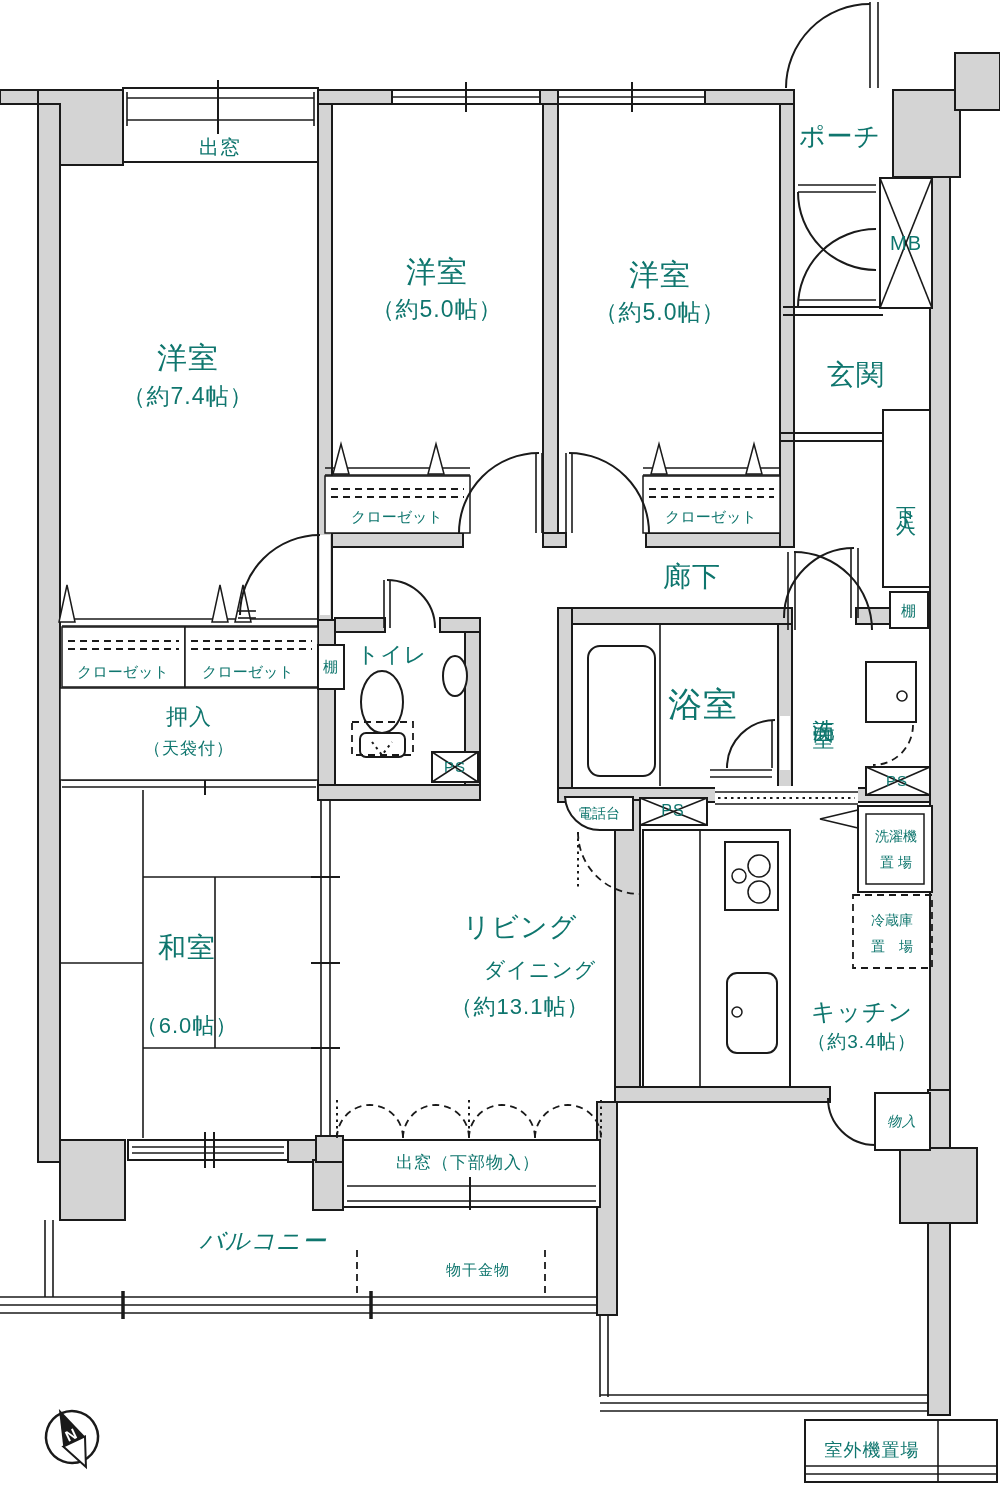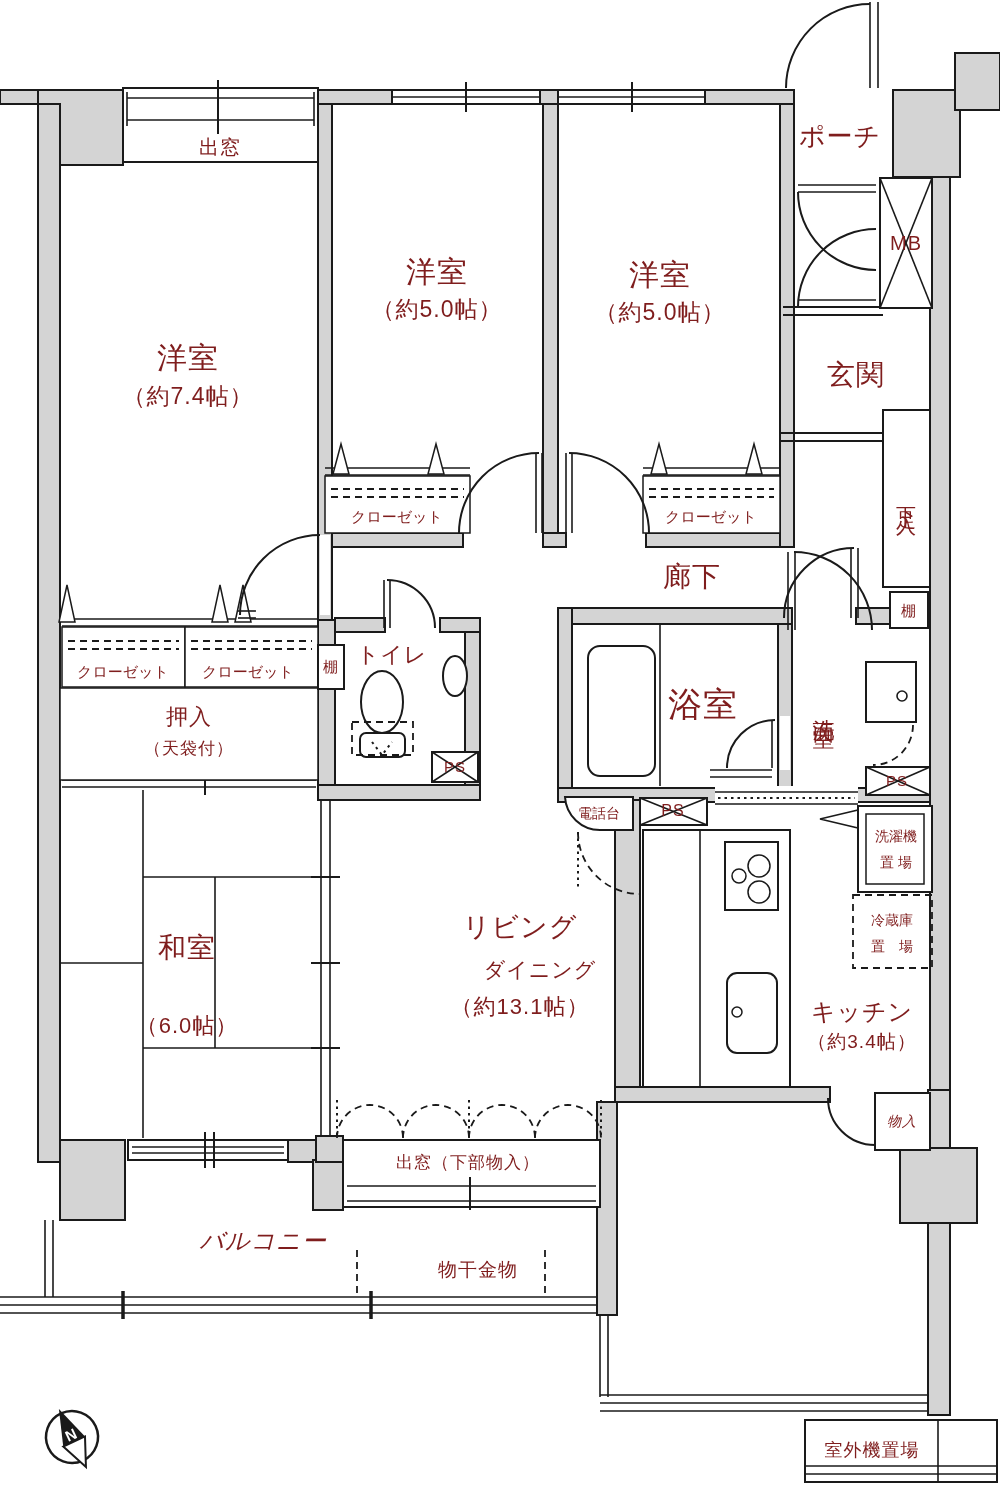--- a/index.html
+++ b/index.html
@@ -9,21 +9,21 @@
   #plan svg{position:absolute;left:0;top:0;}
   .wall{fill:var(--wall-fill);stroke:var(--line);stroke-width:2;}
   .open{fill:#fff;stroke:none;}
   .wfill{fill:#fff;stroke:var(--line);stroke-width:2;}
   .ln{stroke:var(--line);stroke-width:1.6;fill:none;}
   .ln2{stroke:var(--line);stroke-width:2;fill:none;}
   .thick{stroke:var(--line);stroke-width:3.5;fill:none;}
   .dash{stroke:var(--line);stroke-width:1.8;fill:none;stroke-dasharray:7 5;}
   .dot{stroke:var(--line);stroke-width:2;fill:none;stroke-dasharray:2.5 4;}
   .fx15{fill:#fff;stroke:var(--line);stroke-width:1.5;}
-  .lbl{position:absolute;transform:translate(-50%,-50%);color:#7f1d1d;white-space:nowrap;
+  .lbl{position:absolute;transform:translate(-50%,-50%);color:#0f766e;white-space:nowrap;
        line-height:1.05;letter-spacing:1px;text-align:center;}
   .vert{writing-mode:vertical-rl;letter-spacing:4px;}
   .compass-n{fill:#fff;font-family:"Liberation Sans",sans-serif;font-weight:bold;font-size:15px;
              text-anchor:middle;}
 </style>
 </head>
 <body>
 
 <div id="plan">
 <svg width="1000" height="1485" viewBox="0 0 1000 1485">
@@ -308,15 +308,15 @@
   <div class="lbl" style="left:897px;top:781px;font-size:15px;">PS</div>
   <div class="lbl" style="left:896px;top:836px;font-size:14px;letter-spacing:0;">洗濯機</div>
   <div class="lbl" style="left:896px;top:862px;font-size:14px;letter-spacing:0;">置 場</div>
   <div class="lbl" style="left:892px;top:920px;font-size:14px;letter-spacing:0;">冷蔵庫</div>
   <div class="lbl" style="left:892px;top:946px;font-size:14px;letter-spacing:0;">置　場</div>
   <div class="lbl" style="left:862px;top:1012px;font-size:24px;">キッチン</div>
   <div class="lbl" style="left:862px;top:1042px;font-size:19px;">（約3.4帖）</div>
   <div class="lbl" style="left:902px;top:1121px;font-size:14px;font-style:italic;">物入</div>
   <div class="lbl" style="left:468px;top:1163px;font-size:17px;">出窓（下部物入）</div>
   <div class="lbl" style="left:263px;top:1241px;font-size:24px;font-style:italic;">バルコニー</div>
-  <div class="lbl" style="left:455px;top:1270px;font-size:19px;padding-left:46px;">物干金物</div>
+  <div class="lbl" style="left:455px;top:1270px;font-size:15px;padding-left:46px;">物干金物</div>
   <div class="lbl" style="left:872px;top:1450px;font-size:18px;">室外機置場</div>
 </div>
 
 </body></html>

